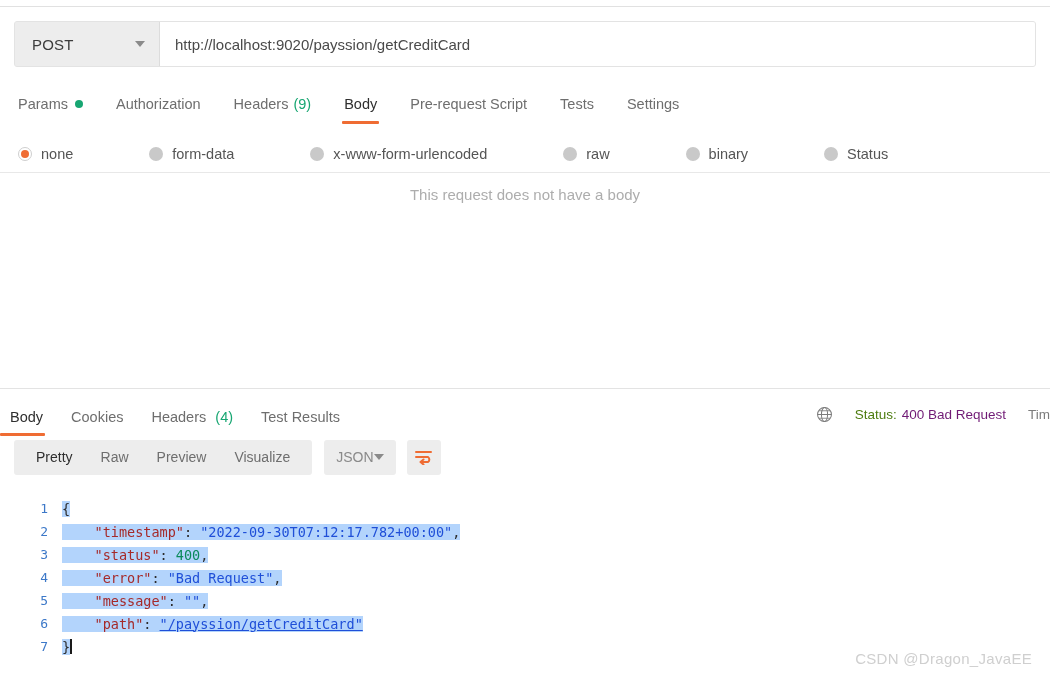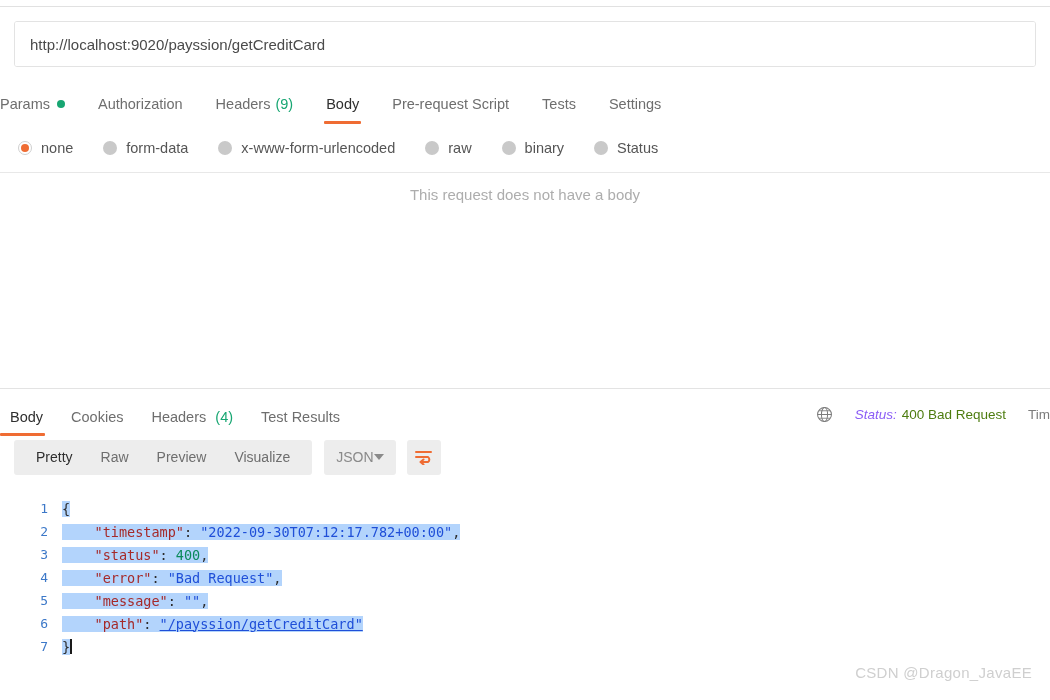--- a/index.html
+++ b/index.html
@@ -19,33 +19,33 @@
   .method-box { width:145px; display:flex; align-items:center; justify-content:space-between;
                 padding:0 14px 0 17px; background:#ededed; border-right:1px solid #dcdcdc; }
   .method-label { font-size:15px; color:#3c3c3c; letter-spacing:.2px; }
   .caret { width:0;height:0;border-left:5px solid transparent;border-right:5px solid transparent;
            border-top:6px solid #8a8a8a; }
   .url-box { flex:1; display:flex; align-items:center; padding-left:15px; background:#ffffff; }
   .url-text { font-size:15px; color:#4a4a4a; }
 
   
   .req-tabs { position:absolute; left:0; top:88px; width:1050px; height:32px; display:flex;
-              align-items:center; }
+              align-items:center; padding-left:18px; }
   .rtab { position:relative; font-size:14.5px; color:#6e6e6e; margin-right:33px; display:flex;
           align-items:center; white-space:nowrap; cursor:pointer; }
   .rtab.active { color:#2f2f2f; }
   .rtab .ul { position:absolute; left:-2px; right:-2px; bottom:-12px; height:3px;
               background:#ef6c33; border-radius:1px; display:none; }
   .rtab.active .ul { display:block; }
   .dot-green { width:8px;height:8px;border-radius:50%;background:#17a672;margin-left:7px;display:inline-block; }
   .cnt-green { color:#17a672; margin-left:5px; }
 
   
   .body-types { position:absolute; left:0; top:134px; width:1050px; height:28px; display:flex;
-                align-items:center; padding-left:18px; }
+                align-items:flex-end; padding-left:18px;gap:46px; }
   .btype { display:flex; align-items:center; margin-right:30px; font-size:14.5px; color:#555; cursor:pointer; white-space:nowrap; }
   .radio { width:14px;height:14px;border-radius:50%;background:#c9c9c9;margin-right:9px;
            display:flex;align-items:center;justify-content:center;flex:0 0 auto; }
   .radio.sel { background:#fff; border:1px solid #cfcfcf; }
   .radio.sel::after { content:""; width:8px;height:8px;border-radius:50%;background:#ef6c33; }
 
   .div-1 { position:absolute; left:0; top:172px; width:1050px; height:1px; background:#e8e8e8; }
 
   .nobody { position:absolute; left:0; top:186px; width:1050px; text-align:center;
             font-size:15px; color:#adadad; }
@@ -56,22 +56,22 @@
   .res-tabs { position:absolute; left:0; top:401px; width:1050px; height:31px; display:flex;
               align-items:center; padding-left:10px; }
   .restab { position:relative; font-size:14.5px; color:#6e6e6e; margin-right:28px; cursor:pointer; white-space:nowrap; }
   .restab.active { color:#2f2f2f; }
   .restab .ul2 { position:absolute; left:-10px; right:-2px; bottom:-11px; height:3px;
                  background:#ef6c33; border-radius:1px; display:none; }
   .restab.active .ul2 { display:block; }
 
   .status-area { position:absolute; right:0; top:402px; height:24px; display:flex; align-items:center; }
   .globe { width:17px; height:17px; margin-right:22px; flex:0 0 auto; }
-  .st-label { font-size:13.5px; color:#8b5cf6;font-style:italic; }
-  .st-value { font-size:13.5px; color:#4d7c0f; margin-left:5px; }
+  .st-label { font-size:13.5px; color:#4d7c0f; }
+  .st-value { font-size:13.5px; color:#701a75; margin-left:5px; }
   .st-time { font-size:13.5px; color:#7c7c7c; margin-left:22px; }
 
   
   .res-toolbar { position:absolute; left:14px; top:447px; height:20px; display:flex; align-items:center; }
   .seg { background:#ededed; border-radius:3px; height:35px; display:flex; align-items:center; padding:0 8px; }
   .seg-item { font-size:14px; color:#6e6e6e; padding:0 14px; cursor:pointer; white-space:nowrap; }
   .seg-item.active { color:#2f2f2f; }
   .fmt { background:#ededed; border-radius:3px; height:35px; display:flex; align-items:center;
          padding:0 12px; margin-left:12px; cursor:pointer; }
   .fmt-label { font-size:14px; color:#8a8a8a; }
@@ -86,30 +86,34 @@
   .ctext { white-space:pre; }
   .hl { background:#b3d4fc; }
   .k { color:#a52a2a; }
   .s { color:#1f4fd8; }
   .n { color:#0a8a5a; }
   .p { color:#2b2b2b; }
   .u { text-decoration:underline; }
   .caret-bar { display:inline-block; width:1.5px; height:15px; background:#1a1a1a;
                vertical-align:-3px; margin-left:0px; }
 
-  .watermark { position:absolute; right:18px; top:664px; font-size:15px; color:#cfcfcf; letter-spacing:.3px;margin-left:9px; }
+  .watermark { position:absolute; right:18px; top:650px; font-size:15px; color:#cfcfcf; letter-spacing:.3px;margin-left:9px; }
 </style>
 </head>
 <body>
 
 <div id="app">
 
   <div class="top-rule"></div>
 
   <div class="urlbar">
+    <div class="method-box">
+      <span class="method-label">POST</span>
+      <span class="caret"></span>
+    </div>
     <div class="url-box">
       <span class="url-text">http://localhost:9020/payssion/getCreditCard</span>
     </div>
   </div>
 
   <div class="req-tabs">
     <div class="rtab">
       <span>Params</span>
       <span class="dot-green"></span>
 

